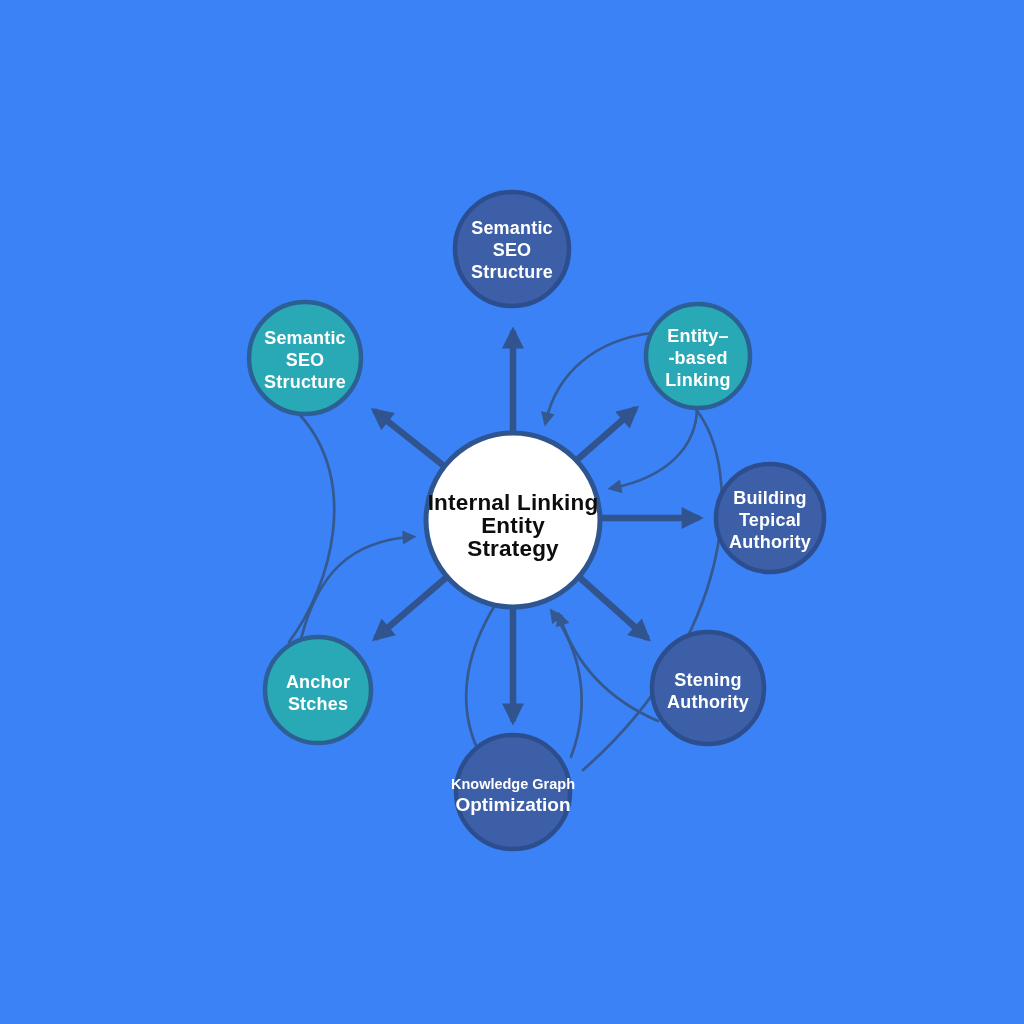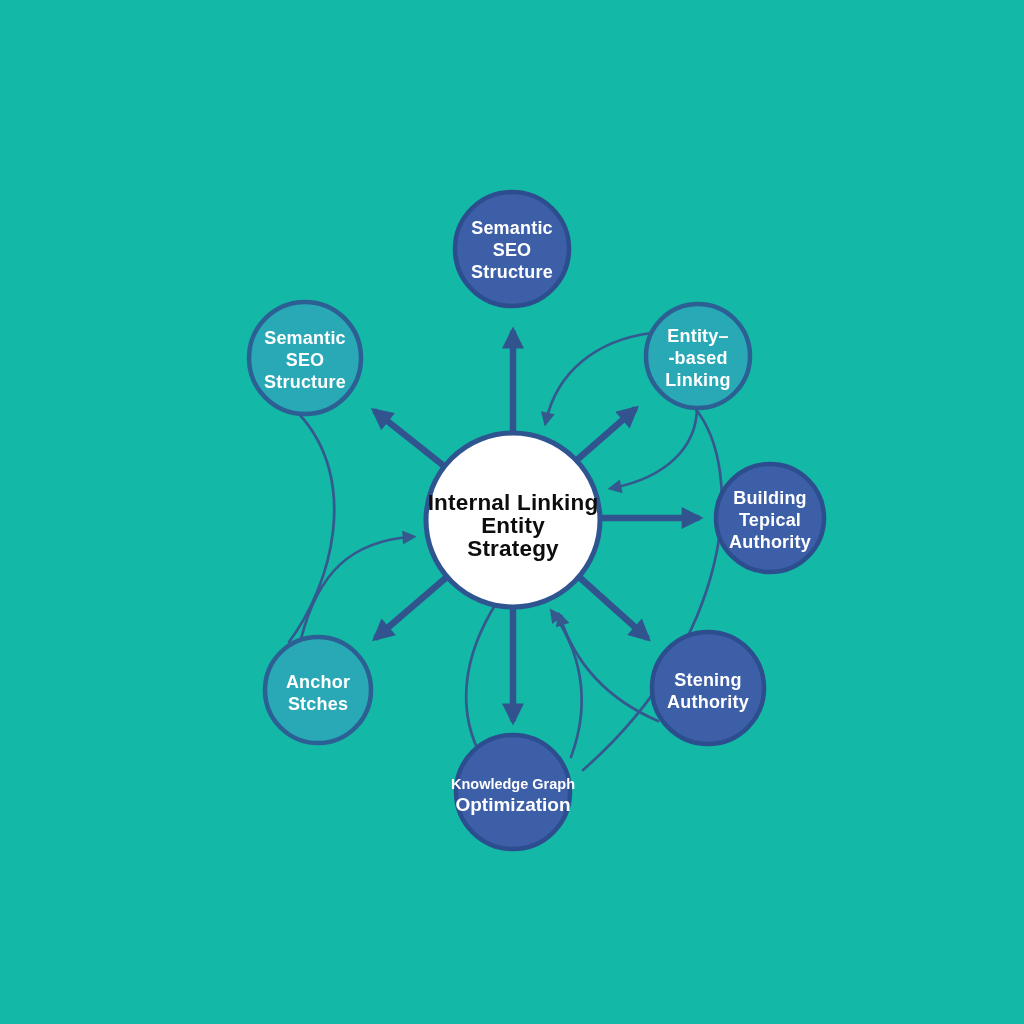--- a/index.html
+++ b/index.html
@@ -7,21 +7,21 @@
     padding: 0;
     background: #ffffff;
     width: 1024px;
     height: 1024px;
     overflow: hidden;
     font-family: "Liberation Sans", sans-serif;
   }
   .canvas-wrap {
     width: 1024px;
     height: 1024px;
-    background: #14b8a6;
+    background: #3b82f6;
   }
   svg { display: block; }
 
   
   .arrow-thick {
     stroke: #31548f;
     stroke-width: 6.5;
     fill: none;
     stroke-linecap: round;
   }

